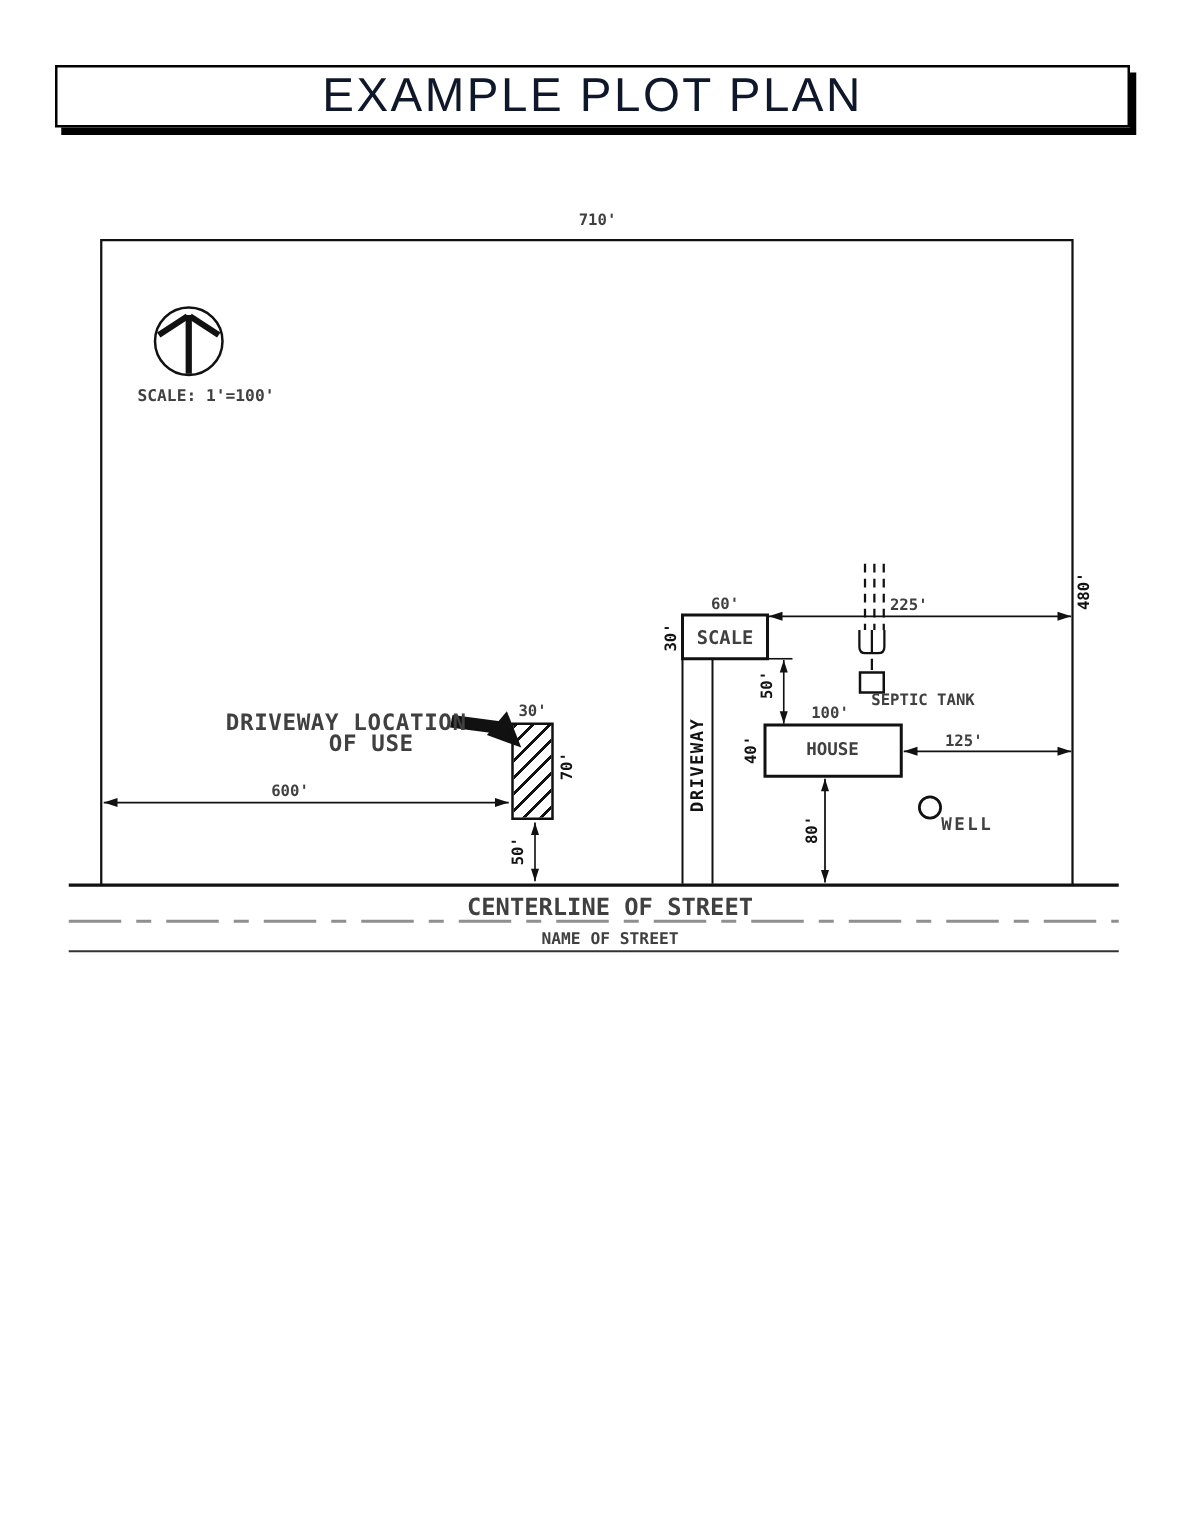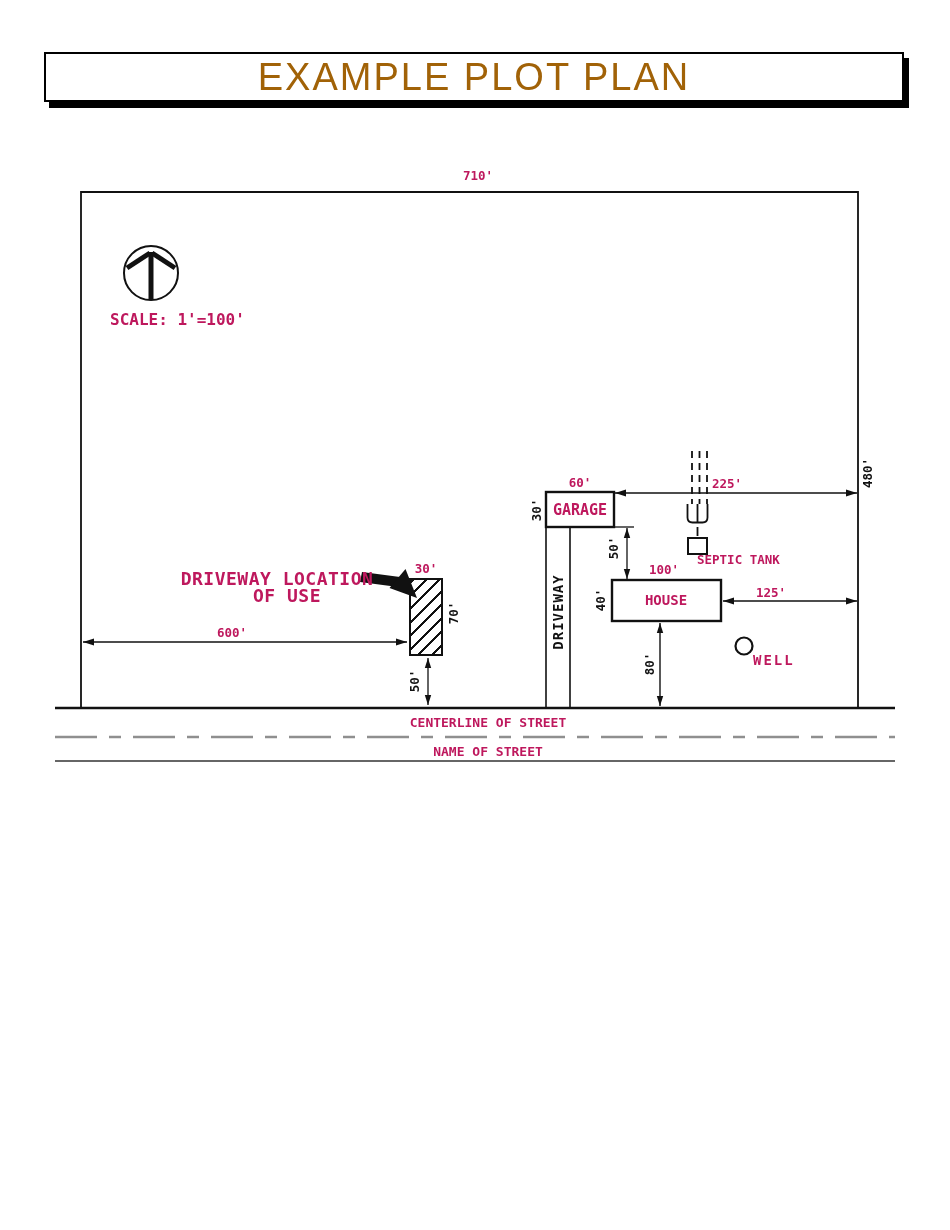--- a/index.html
+++ b/index.html
@@ -9,38 +9,38 @@
   }
   
   .title-box {
     position:absolute; left:44px; top:52px; width:856px; height:46px;
     border:2.5px solid #000; background:#fff;
     box-shadow:5px 6px 0 0 #000;
     display:flex; align-items:center; justify-content:center;
   }
   .title-text {
     font-family:"Liberation Sans", sans-serif;
-    font-size:38px; letter-spacing:2px; color:#a16207; white-space:nowrap;
+    font-size:38px; letter-spacing:2px; color:#0f172a; white-space:nowrap;
   }
   
   svg.linework { position:absolute; left:0; top:0; }
-  .lbl { position:absolute; white-space:nowrap; font-weight:bold; color:#be185d; }
+  .lbl { position:absolute; white-space:nowrap; font-weight:bold; color:#404040; }
   .dim { font-size:12.5px; }
   .ctr { transform:translate(-50%,0); }
   .vlabel {
     position:absolute; white-space:nowrap; font-weight:bold; color:#111;
     transform:translate(-50%,-50%) rotate(-90deg);
   }
   .use-rect {
     position:absolute; left:409px; top:578px; width:34px; height:78px;
     box-sizing:border-box; border:2.5px solid #111;
     background:repeating-linear-gradient(135deg,#111 0px,#111 2.2px,transparent 2.2px,transparent 9.5px);
   }
   .proposed-l1 { font-size:18px; letter-spacing:0.5px; }
-  .proposed-l2 { font-size:18px; letter-spacing:0.5px; }
+  .proposed-l2 { font-size:18px; letter-spacing:0.5px;margin-left:10px; }
 </style>
 </head>
 <body>
 
 <div class="page">
 
   <div class="title-box">
     <span class="title-text">EXAMPLE PLOT PLAN</span>
   </div>
 
@@ -131,25 +131,25 @@
       <polygon points="362,572 400,577 398,587 360,582" fill="#111"></polygon>
       <polygon points="417,598 389.5,588 405.5,569" fill="#111"></polygon>
     </g>
   </svg>
 
   <div class="use-rect"></div>
 
   <div class="lbl dim ctr" style="left:478px; top:168px;">710'</div>
   <div class="vlabel dim" style="left:867px; top:473px;">480'</div>
 
-  <div class="lbl" style="left:110px; top:310px; font-size:16px;">SCALE: 1'=100'</div>
+  <div class="lbl" style="left:110px; top:310px; font-size:13px;">SCALE: 1'=100'</div>
 
   <div class="lbl dim ctr" style="left:580px; top:475px;">60'</div>
   <div class="vlabel dim" style="left:536px; top:510px;">30'</div>
-  <div class="lbl ctr" style="left:580px; top:501px; font-size:15px;">GARAGE</div>
+  <div class="lbl ctr" style="left:580px; top:501px; font-size:15px;">SCALE</div>
   <div class="lbl dim ctr" style="left:727px; top:476px;">225'</div>
   <div class="vlabel dim" style="left:613px; top:548px;">50'</div>
 
   <div class="lbl" style="left:697px; top:552px; font-size:12.5px;">SEPTIC TANK</div>
 
   <div class="lbl dim ctr" style="left:664px; top:562px;">100'</div>
   <div class="vlabel dim" style="left:600px; top:600px;">40'</div>
   <div class="lbl ctr" style="left:666px; top:592px; font-size:14px;text-align:center;">HOUSE</div>
   <div class="lbl dim ctr" style="left:771px; top:585px;">125'</div>
   <div class="vlabel dim" style="left:649px; top:664px;">80'</div>
@@ -158,16 +158,16 @@
 
   <div class="vlabel" style="left:558px; top:612px; font-size:14px; letter-spacing:1px;">DRIVEWAY</div>
 
   <div class="lbl proposed-l1 ctr" style="left:277px; top:568px;">DRIVEWAY LOCATION</div>
   <div class="lbl proposed-l2 ctr" style="left:287px; top:585px;">OF USE</div>
   <div class="lbl dim ctr" style="left:426px; top:561px;">30'</div>
   <div class="vlabel dim" style="left:453px; top:613px;">70'</div>
   <div class="lbl dim ctr" style="left:232px; top:625px;">600'</div>
   <div class="vlabel dim" style="left:414px; top:681px;">50'</div>
 
-  <div class="lbl ctr" style="left:488px; top:715px; font-size:13px;">CENTERLINE OF STREET</div>
+  <div class="lbl ctr" style="left:488px; top:715px; font-size:19px;">CENTERLINE OF STREET</div>
   <div class="lbl ctr" style="left:488px; top:744px; font-size:13px;">NAME OF STREET</div>
 
 </div>
 
 </body></html>

